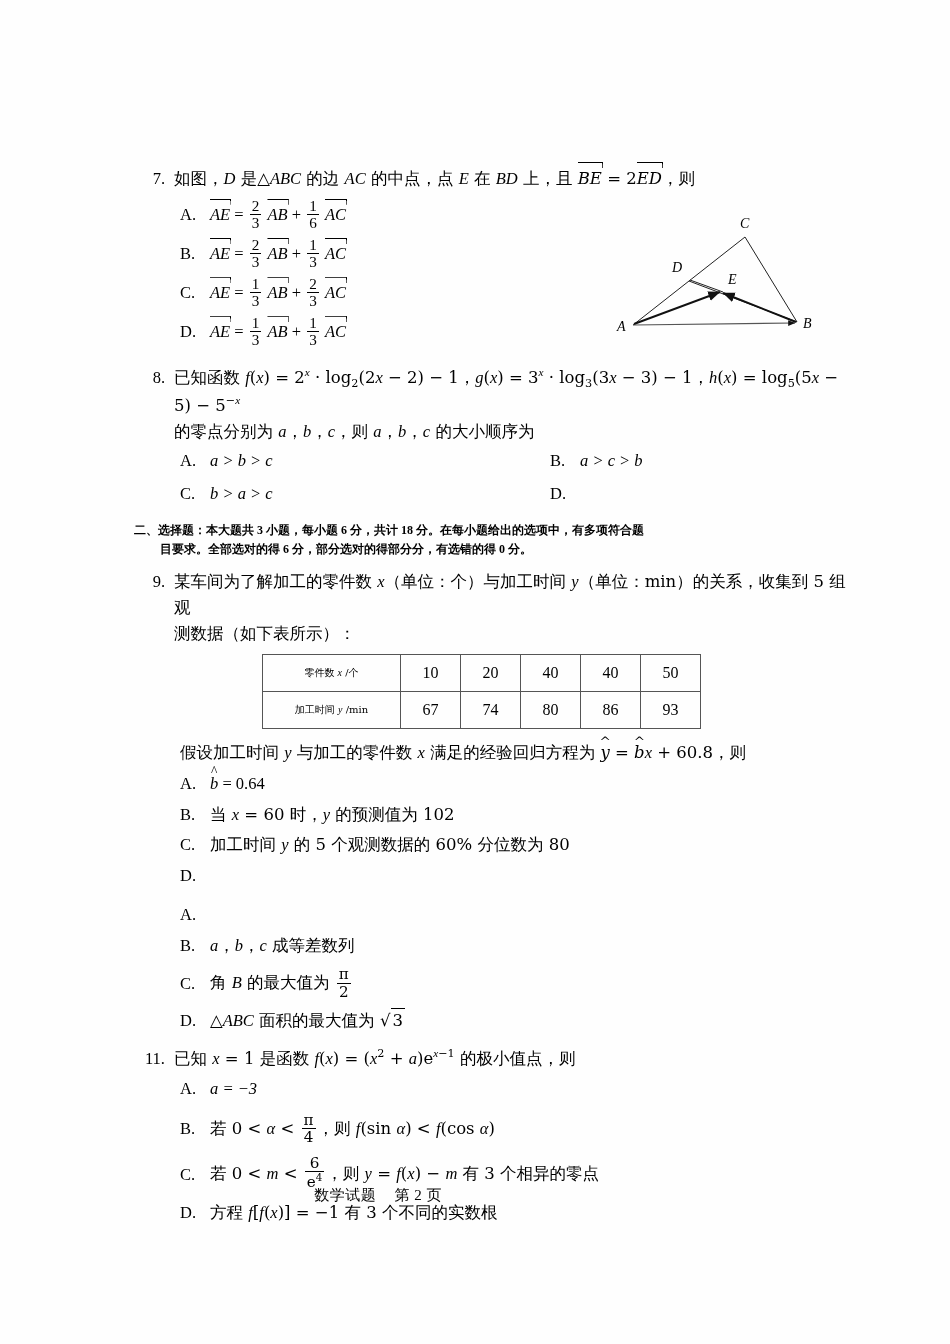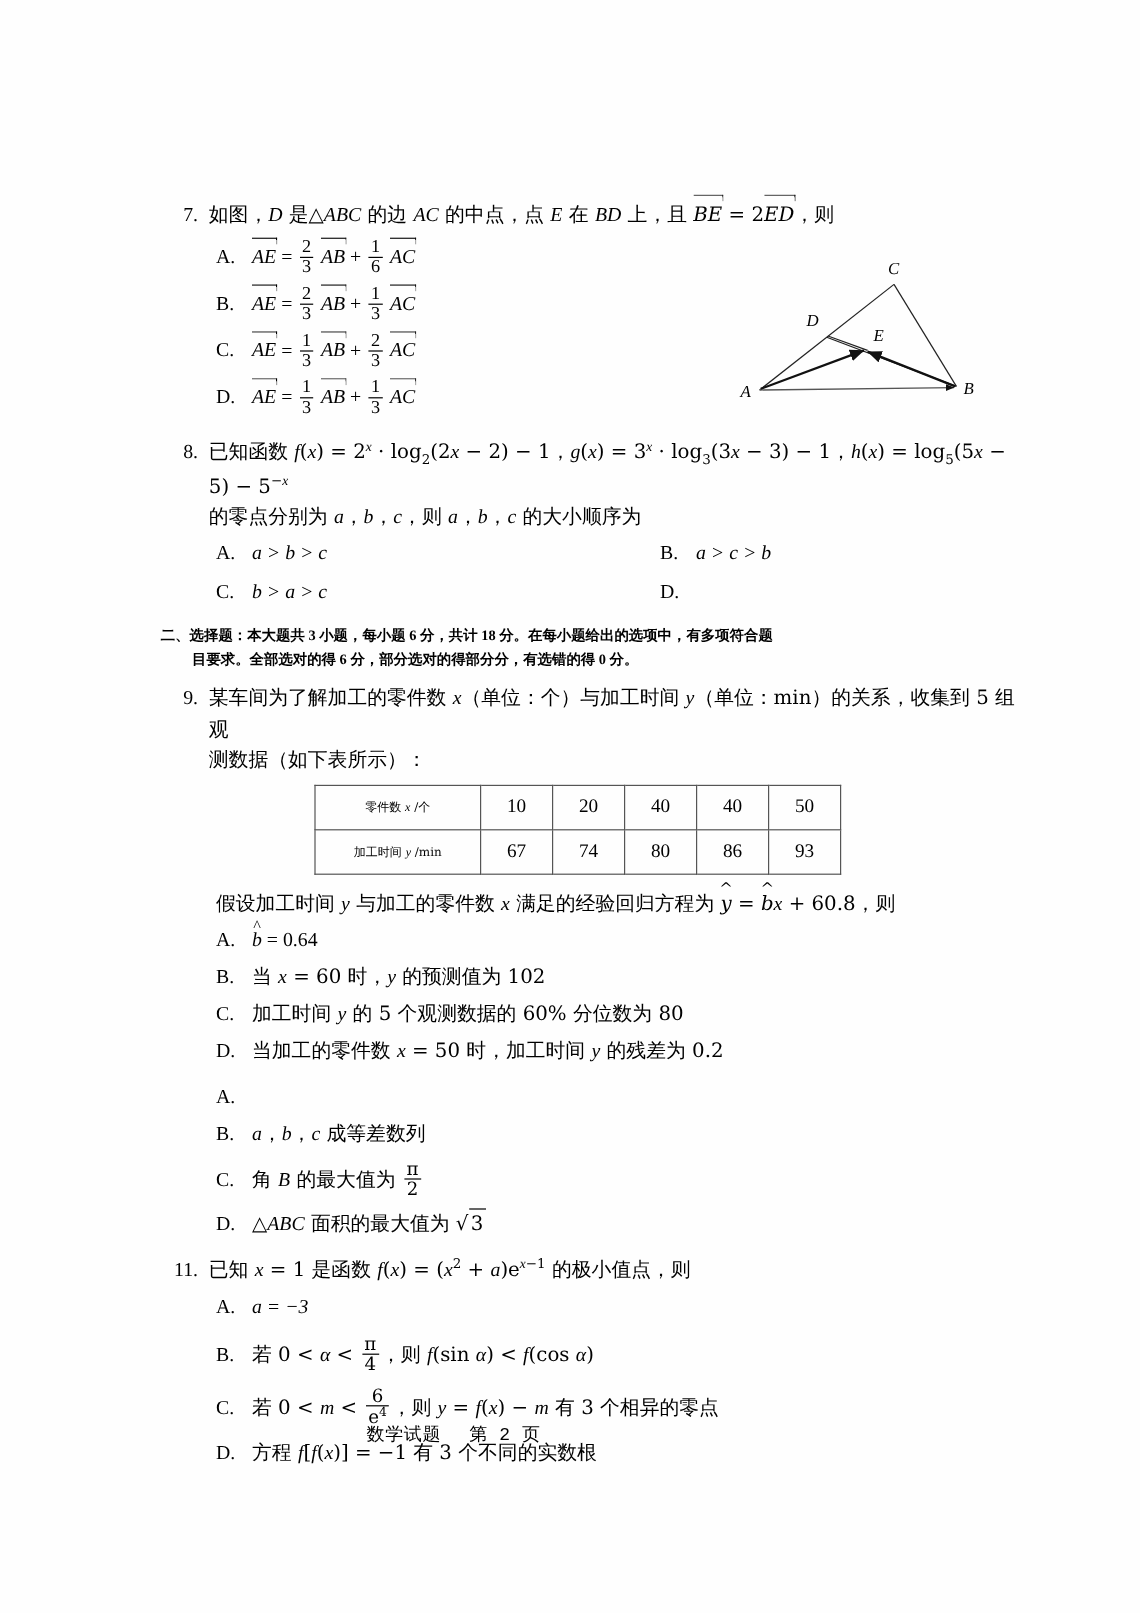--- a/index.html
+++ b/index.html
@@ -175,21 +175,21 @@
     height: 145px;
   }
 
   
   .footer {
     position: absolute;
     left: 0;
     top: 1186px;
     width: 756px;
     text-align: center;
-    font-family: Liberation Mono, monospace;
+    font-family: Liberation Serif, serif;
     font-size: 15px;
     letter-spacing: 0.5px;
   }
   .footer .pg { margin-left: 14px; }
 </style>
 </head>
 <body>
 
 <div class="page">
 
@@ -311,21 +311,20 @@
       <div class="opt">
         <span class="opt-letter">B.</span>
         <span class="opt-text cn">当 <span class="it">x</span> = 60 时，<span class="it">y</span> 的预测值为 102</span>
       </div>
       <div class="opt">
         <span class="opt-letter">C.</span>
         <span class="opt-text cn">加工时间 <span class="it">y</span> 的 5 个观测数据的 60% 分位数为 80</span>
       </div>
       <div class="opt">
         <span class="opt-letter">D.</span>
-        <span class="opt-text cn">当加工的零件数 <span class="it">x</span> = 50 时，加工时间 <span class="it">y</span> 的残差为 0.2</span>
       </div>
     </div>
 
     <div class="q" style="margin-top:14px;">
 
       <div class="opt">
         <span class="opt-letter">A.</span>
       </div>
       <div class="opt">
         <span class="opt-letter">B.</span>

